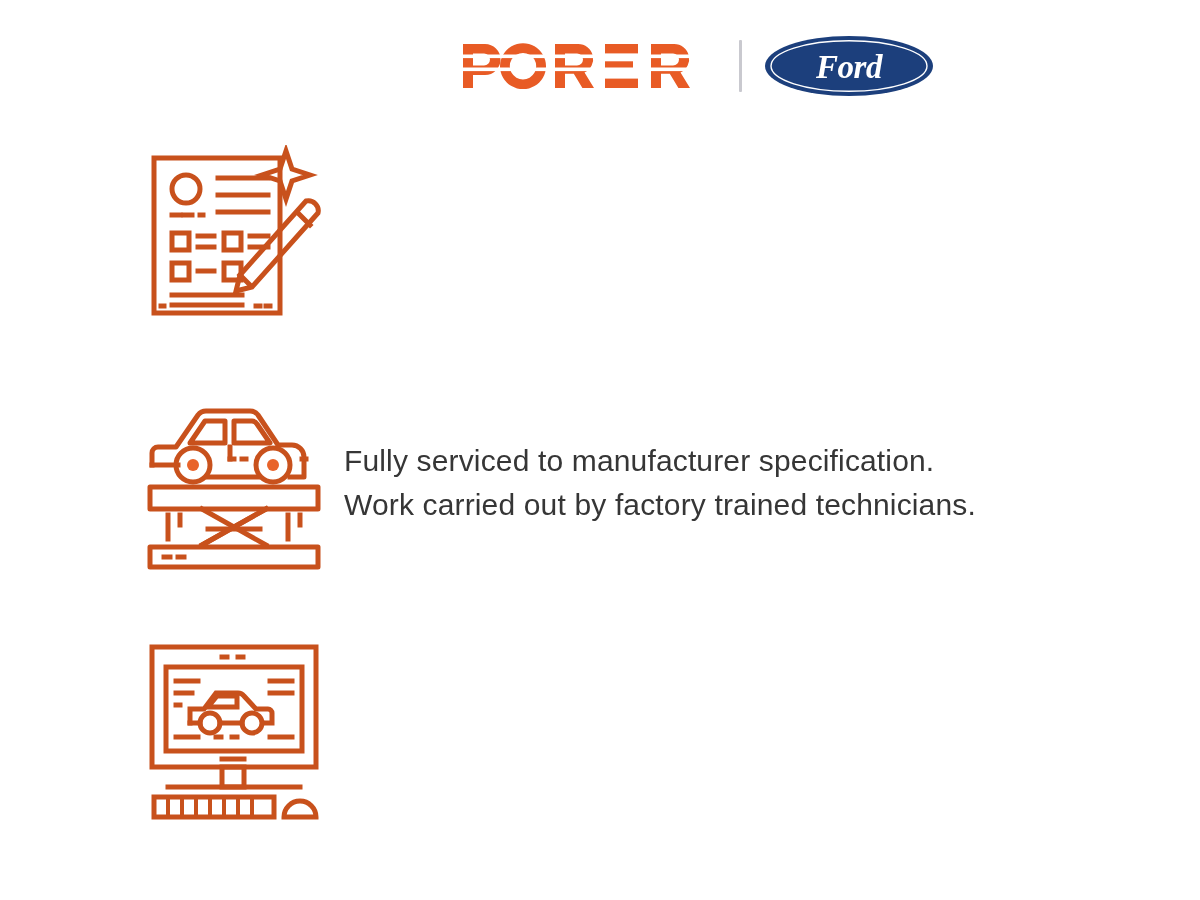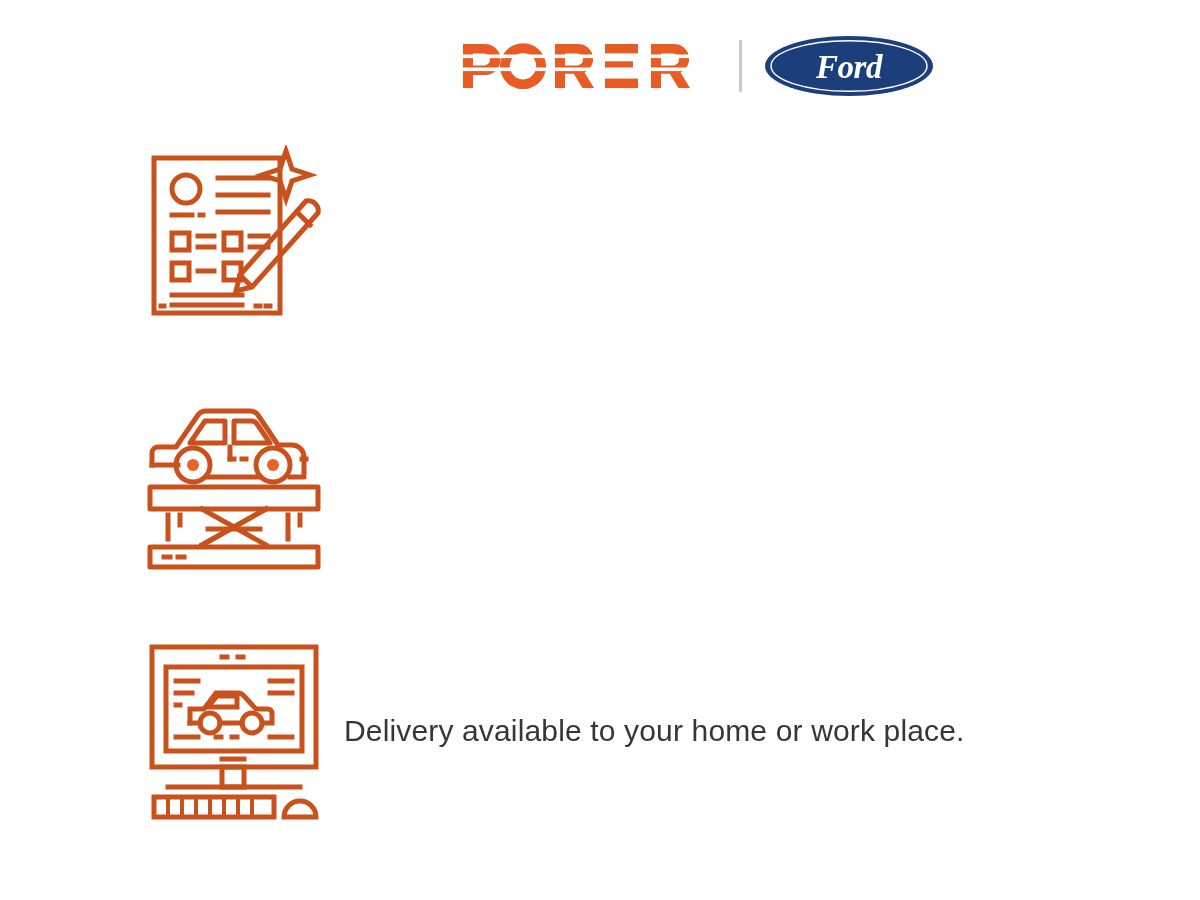--- a/index.html
+++ b/index.html
@@ -199,20 +199,22 @@
         <line x1="22" y1="122" x2="22" y2="146"></line>
         <line x1="34" y1="122" x2="34" y2="132"></line>
         <line x1="142" y1="122" x2="142" y2="146"></line>
         <line x1="154" y1="122" x2="154" y2="132"></line>
 
         <rect x="4" y="154" width="168" height="20"></rect>
         <line x1="18" y1="164" x2="24" y2="164"></line>
         <line x1="32" y1="164" x2="38" y2="164"></line>
       </svg>
     </div>
+    <div class="feature-text">Fully serviced to manufacturer specification.
+Work carried out by factory trained technicians.</div>
   </div>
 
   <div class="feature-row">
     <div class="feature-icon">
       <svg width="176" height="180" viewBox="0 0 176 180" fill="none" stroke="#c8511c" stroke-width="5" stroke-linecap="square" stroke-linejoin="miter" aria-hidden="true">
 
         <rect x="6" y="6" width="164" height="120"></rect>
 
         <rect x="20" y="26" width="136" height="84"></rect>
 
@@ -250,16 +252,15 @@
           <line x1="50" y1="156" x2="50" y2="176"></line>
           <line x1="64" y1="156" x2="64" y2="176"></line>
           <line x1="78" y1="156" x2="78" y2="176"></line>
           <line x1="92" y1="156" x2="92" y2="176"></line>
           <line x1="106" y1="156" x2="106" y2="176"></line>
         </g>
 
         <path d="M138 176 a16 16 0 0 1 32 0 z"></path>
       </svg>
     </div>
-    <div class="feature-text">Delivery available to your home or work place.</div>
   </div>
 
 </div>
 
 </body></html>

